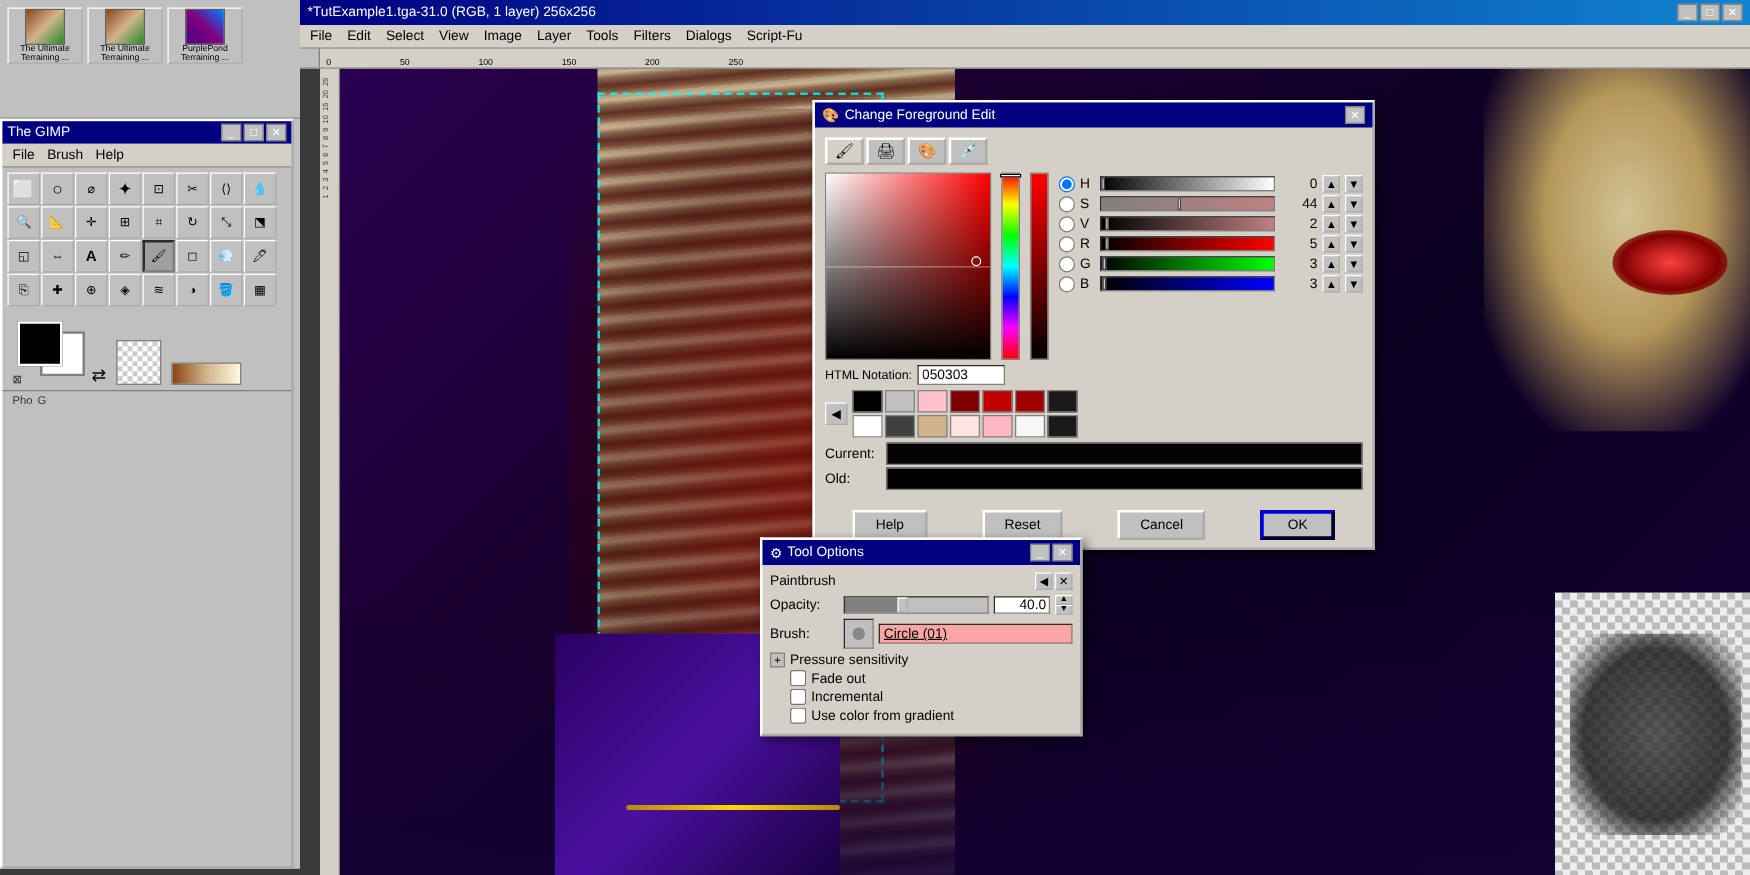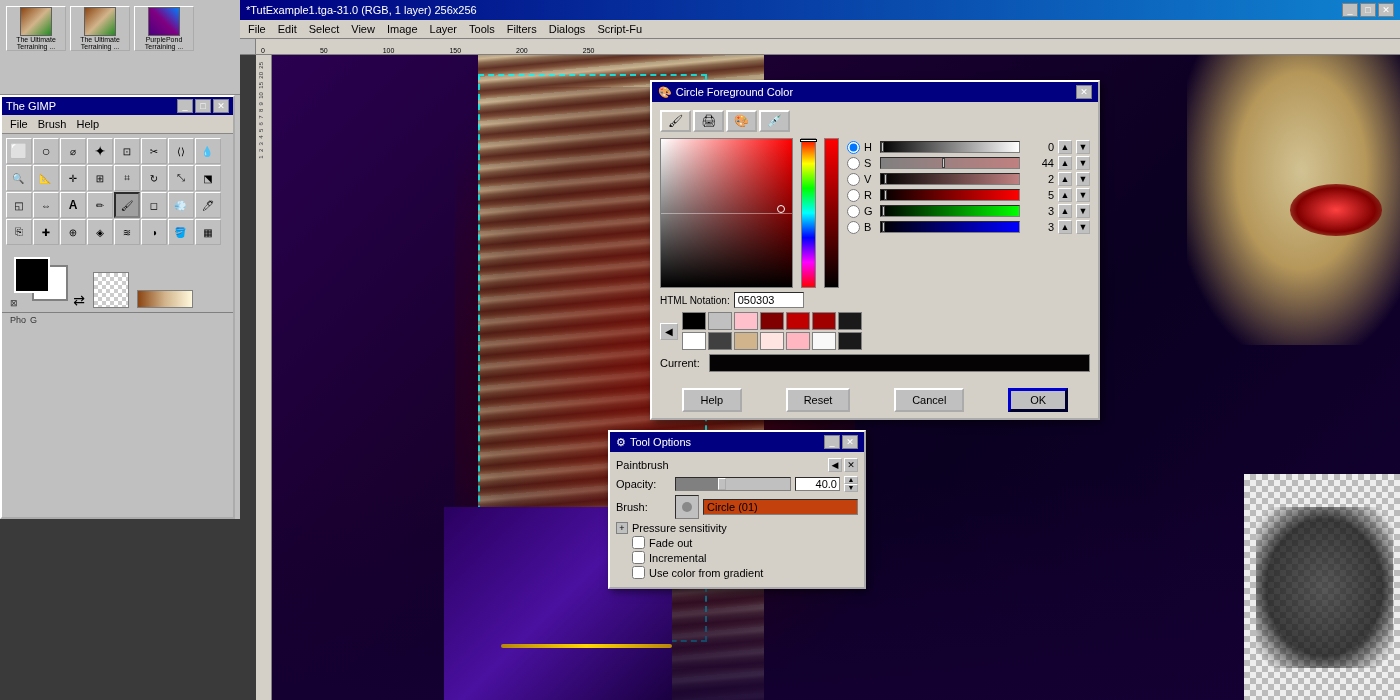--- a/index.html
+++ b/index.html
@@ -1,20 +1,20 @@
 <!DOCTYPE html>
 <html><head>
   <meta charset="utf-8">
   <style>
     * { box-sizing: border-box; margin: 0; padding: 0; }
     body { width: 1400px; height: 700px; overflow: hidden; font-family: 'Arial', sans-serif; font-size: 11px; background: #3a3a3a; }
     .title-btn { width: 16px; height: 14px; background: #c0c0c0; border: 1px solid #808080; font-size: 9px; display: flex; align-items: center; justify-content: center; cursor: pointer; }
 
     
-    #toolbox { position: absolute; top: 95px; left: 0; width: 235px; height: 424px; background: #c0c0c0; border: 2px outset #ffffff; }
+    #toolbox { position: absolute; top: 95px; left: 0; width: 235px; height: 600px; background: #c0c0c0; border: 2px outset #ffffff; }
     #toolbox-title { background: #000080; color: white; font-size: 11px; padding: 2px 4px; display: flex; align-items: center; justify-content: space-between; }
     #toolbox-menu { display: flex; gap: 2px; padding: 2px 4px; background: #d4d0c8; border-bottom: 1px solid #888; }
     .toolbox-menu-item { padding: 1px 4px; cursor: pointer; font-size: 11px; }
     #tools-grid { display: grid; grid-template-columns: repeat(8, 26px); gap: 1px; padding: 4px; }
     .tool-btn { width: 26px; height: 26px; background: #c0c0c0; border: 1px outset #ffffff; display: flex; align-items: center; justify-content: center; cursor: pointer; font-size: 14px; }
     .tool-btn.active { border: 2px inset #808080; background: #a0a0a0; }
     .fg-color { width: 40px; height: 40px; background: #000000; border: 2px solid #ffffff; position: relative; z-index: 2; }
     .bg-color { width: 40px; height: 40px; background: #ffffff; border: 2px solid #808080; position: absolute; left: 52px; top: 10px; }
     #color-wrapper { position: relative; width: 80px; height: 55px; }
     .pattern-box { width: 40px; height: 40px; background: repeating-conic-gradient(#ccc 0% 25%, #fff 0% 50%) 0 0 / 8px 8px; border: 1px solid #808080; }
@@ -61,21 +61,21 @@
     .to-small-btn { width: 14px; height: 14px; background: #c0c0c0; border: 1px outset #ffffff; font-size: 9px; display: flex; align-items: center; justify-content: center; cursor: pointer; }
     .to-row { display: flex; align-items: center; gap: 4px; margin: 3px 0; }
     .to-label { width: 55px; font-size: 11px; }
     .to-slider { flex: 1; height: 14px; border: 1px inset #808080; background: #c0c0c0; position: relative; }
     .to-slider-fill { height: 100%; background: #808080; width: 40%; }
     .to-slider-thumb { position: absolute; top: 0; left: 40%; width: 8px; height: 100%; background: #c0c0c0; border: 1px outset #ffffff; transform: translateX(-50%); }
     .to-val { width: 40px; text-align: right; font-size: 11px; border: 1px inset #808080; background: white; padding: 0 2px; }
     .to-select { flex: 1; font-size: 11px; padding: 1px; border: 1px inset #808080; background: white; }
     .brush-preview { width: 24px; height: 24px; background: #c0c0c0; border: 1px inset #808080; display: flex; align-items: center; justify-content: center; }
     .brush-dot { width: 10px; height: 10px; border-radius: 50%; background: #888; }
-    .brush-name { flex: 1; font-size: 11px; border: 1px inset #808080; background: #c2410c; padding: 1px 3px; }
+    .brush-name { flex: 1; font-size: 11px; border: 1px inset #808080; background: #fca5a5; padding: 1px 3px; text-decoration: underline; }
     .expand-row { display: flex; align-items: center; gap: 4px; margin: 2px 0; }
     .expand-btn { width: 12px; height: 12px; border: 1px solid #808080; background: #c0c0c0; display: flex; align-items: center; justify-content: center; font-size: 9px; cursor: pointer; }
     .expand-label { font-size: 11px; }
     .checkbox-row { display: flex; align-items: center; gap: 4px; margin: 2px 0; padding-left: 16px; }
     .checkbox-row input[type=checkbox] { margin: 0; }
     .checkbox-label { font-size: 11px; }
     .scrollbar-btn { width: 14px; height: 14px; background: #c0c0c0; border: 1px outset #ffffff; display: flex; align-items: center; justify-content: center; font-size: 9px; cursor: pointer; }
 
     
     #left-taskbar { position: absolute; top: 0; left: 0; width: 240px; background: #c0c0c0; }
@@ -264,21 +264,21 @@
     <div style="position:absolute; right:0; bottom:0; width:15%; height:35%; background: repeating-conic-gradient(#bbb 0% 25%, #eee 0% 50%) 0 0 / 12px 12px;"></div>
 
     <div style="position:absolute; right:2%; bottom:5%; width:12%; height:25%; background: radial-gradient(ellipse, #333 0%, #111 60%, transparent 90%); opacity:0.8;"></div>
   </div>
 </div>
 
 <div id="color-dialog">
   <div id="color-dialog-title">
     <div style="display:flex; align-items:center; gap:4px;">
       <span>🎨</span>
-      <span>Circle Foreground Color</span>
+      <span>Change Foreground Edit</span>
     </div>
     <div class="title-btn" style="background:#c0c0c0;">✕</div>
   </div>
   <div id="color-dialog-content">
 
     <div id="color-tabs">
       <div class="color-tab active" style="border: 2px outset #ffffff; background: #d4d0c8; padding: 2px 6px;">🖌</div>
       <div class="color-tab" style="border: 2px outset #ffffff; background: #c0c0c0; padding: 2px 6px;">🖨</div>
       <div class="color-tab" style="border: 2px outset #ffffff; background: #c0c0c0; padding: 2px 6px;">🎨</div>
       <div class="color-tab" style="border: 2px outset #ffffff; background: #c0c0c0; padding: 2px 6px;">💉</div>
@@ -403,20 +403,24 @@
           <div class="swatch" style="background:#1a1a1a;"></div>
         </div>
       </div>
     </div>
 
     <div id="current-old">
       <div class="co-row">
         <span class="co-label">Current:</span>
         <div class="co-bar" style="background:#050303;"></div>
       </div>
+      <div class="co-row">
+        <span class="co-label">Old:</span>
+        <div class="co-bar old" style="background:#000000;"></div>
+      </div>
     </div>
   </div>
 
   <div id="dialog-buttons">
     <button class="dlg-btn">Help</button>
     <button class="dlg-btn">Reset</button>
     <button class="dlg-btn">Cancel</button>
     <button class="dlg-btn default">OK</button>
   </div>
 </div>

